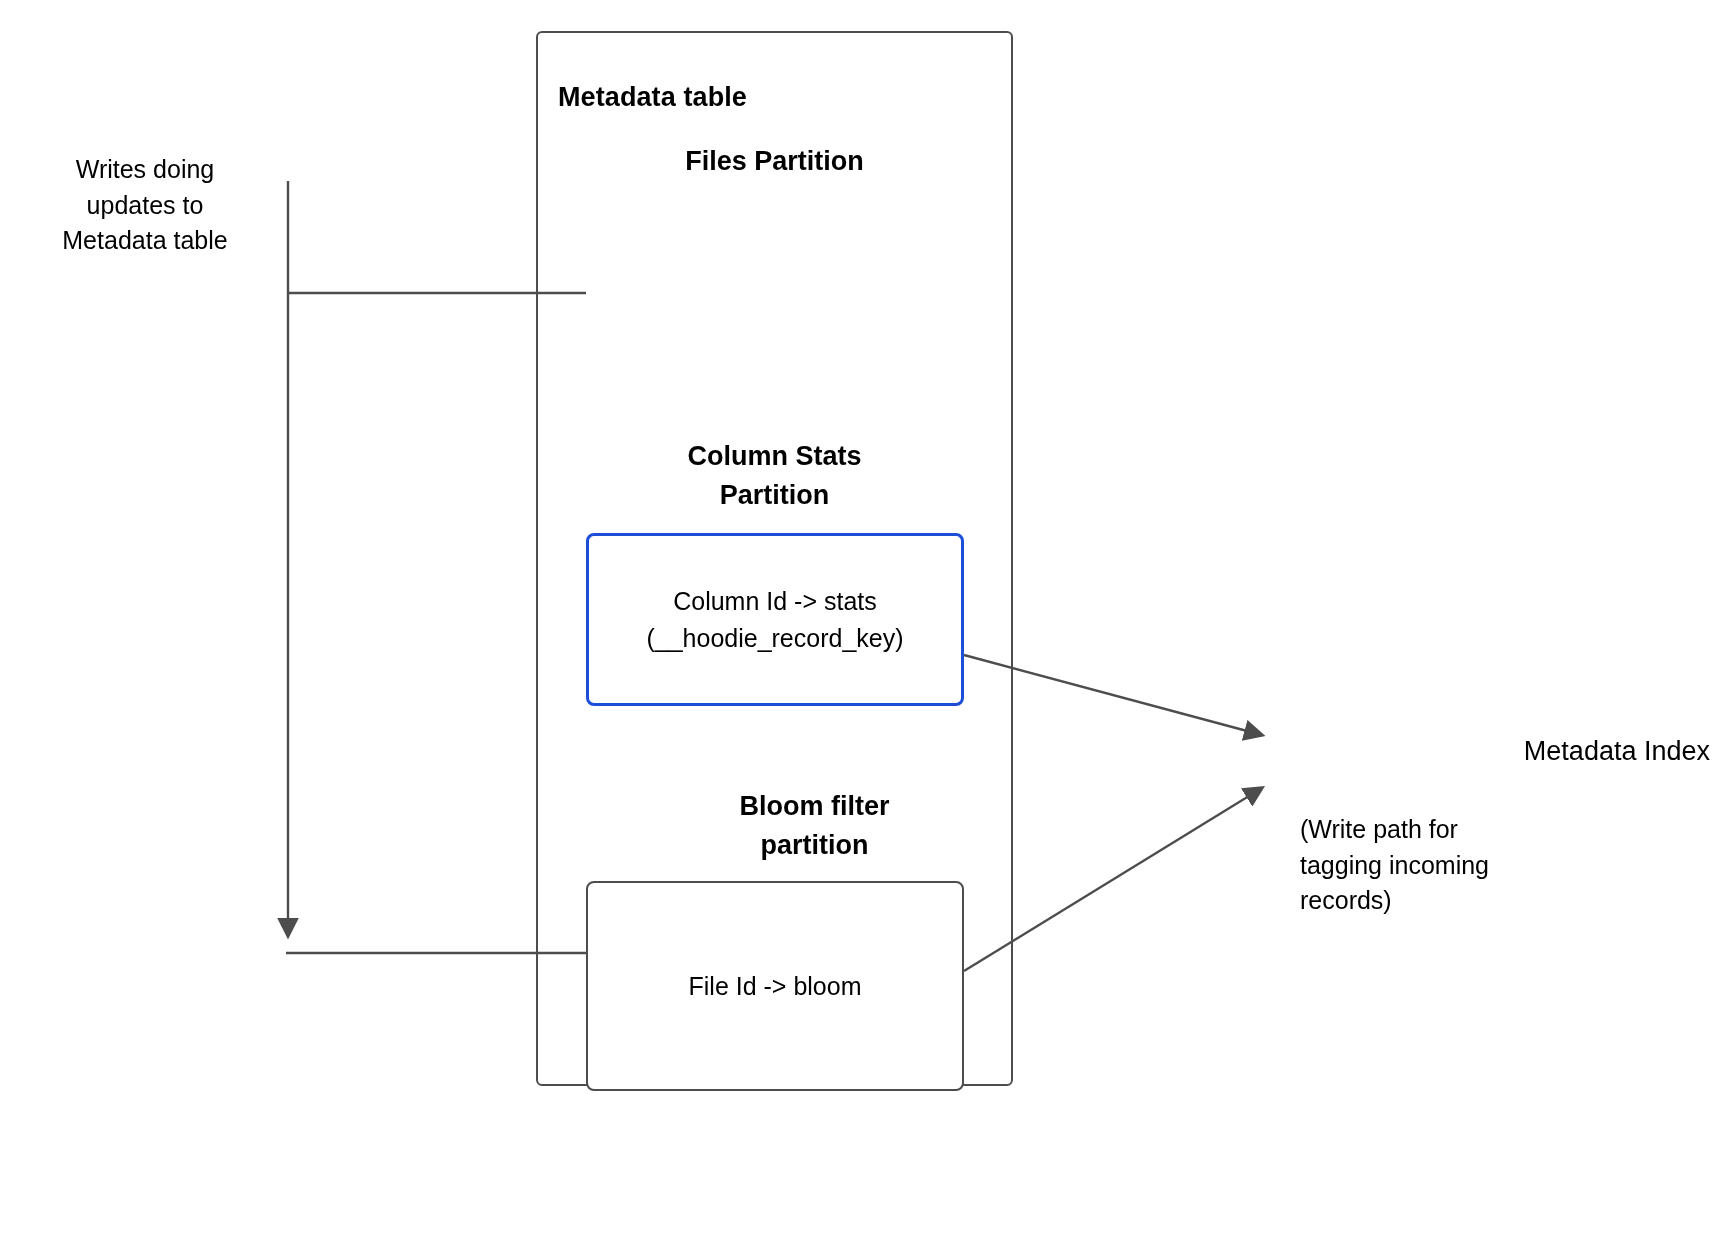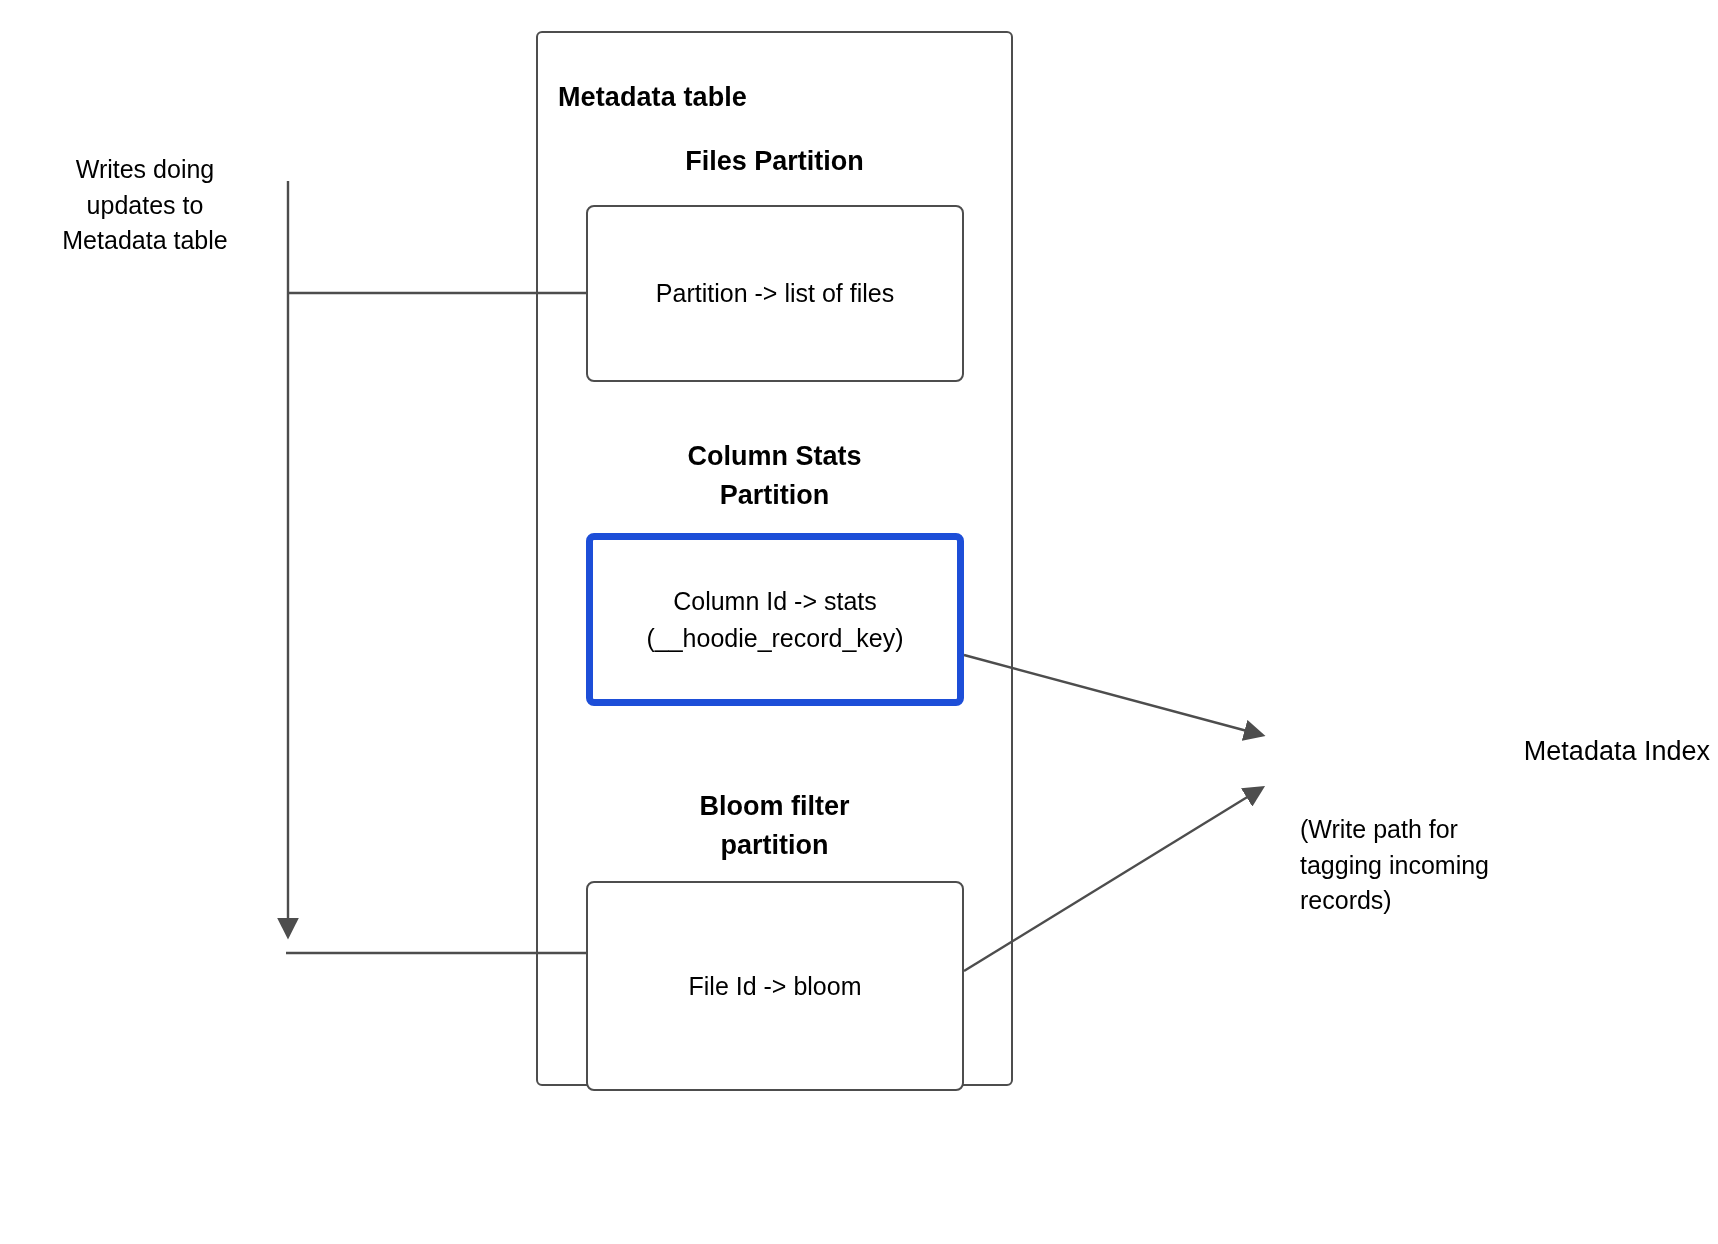--- a/index.html
+++ b/index.html
@@ -62,21 +62,21 @@
   .partition-heading {
     width: 477px;
     left: 536px;
     text-align: center;
     font-size: 27px;
     font-weight: bold;
     line-height: 1.45;
   }
   #files-partition-heading { top: 142px; }
   #column-stats-partition-heading { top: 437px; }
-  #bloom-filter-partition-heading { top: 787px; }
+  #bloom-filter-partition-heading { top: 787px; padding-left: 40px; }
 
   
   .inner-box {
     left: 586px;
     width: 378px;
     box-sizing: border-box;
     border: 2px solid #4d4d4d;
     border-radius: 8px;
     background: #ffffff;
     display: flex;
@@ -86,21 +86,21 @@
     font-size: 25px;
     line-height: 1.45;
   }
   #files-box {
     top: 205px;
     height: 177px;
   }
   #column-stats-box {
     top: 533px;
     height: 173px;
-    border: 7px solid #1d4ed8;
+    border: 3px solid #1d4ed8;
   }
   #bloom-box {
     top: 881px;
     height: 210px;
   }
   .box-text { white-space: pre-line; }
 
   
   #metadata-index-title {
     left: 1280px;
@@ -145,23 +145,20 @@
   <div class="abs" id="writes-label" style="white-space: pre-line;">Writes doing
 updates to
 Metadata table</div>
 
   <div class="abs" id="metadata-table-box"></div>
 
   <div class="abs" id="metadata-table-title">Metadata table</div>
 
   <div class="abs partition-heading" id="files-partition-heading" style="white-space: pre-line;">Files Partition</div>
 
-  <div class="abs inner-box" id="files-box">
-    <span class="box-text">Partition -&gt; list of files</span>
-  </div>
 
   <div class="abs partition-heading" id="column-stats-partition-heading" style="white-space: pre-line;">Column Stats
 Partition</div>
 
   <div class="abs inner-box" id="column-stats-box">
     <span class="box-text">Column Id  -&gt; stats
 (__hoodie_record_key)</span>
   </div>
 
   <div class="abs partition-heading" id="bloom-filter-partition-heading" style="white-space: pre-line;">Bloom filter

